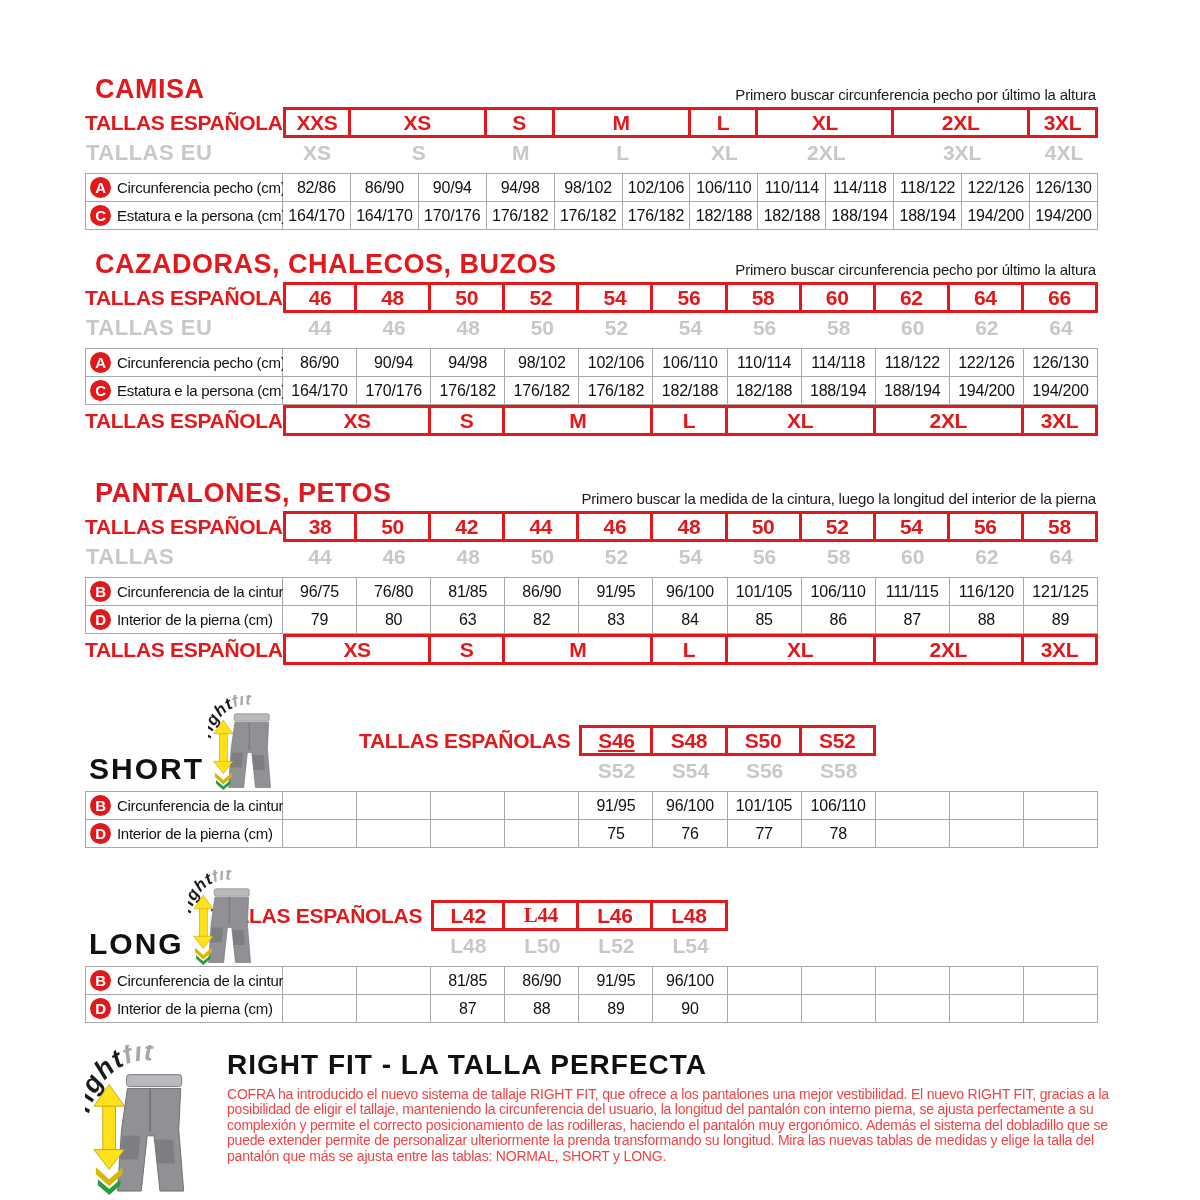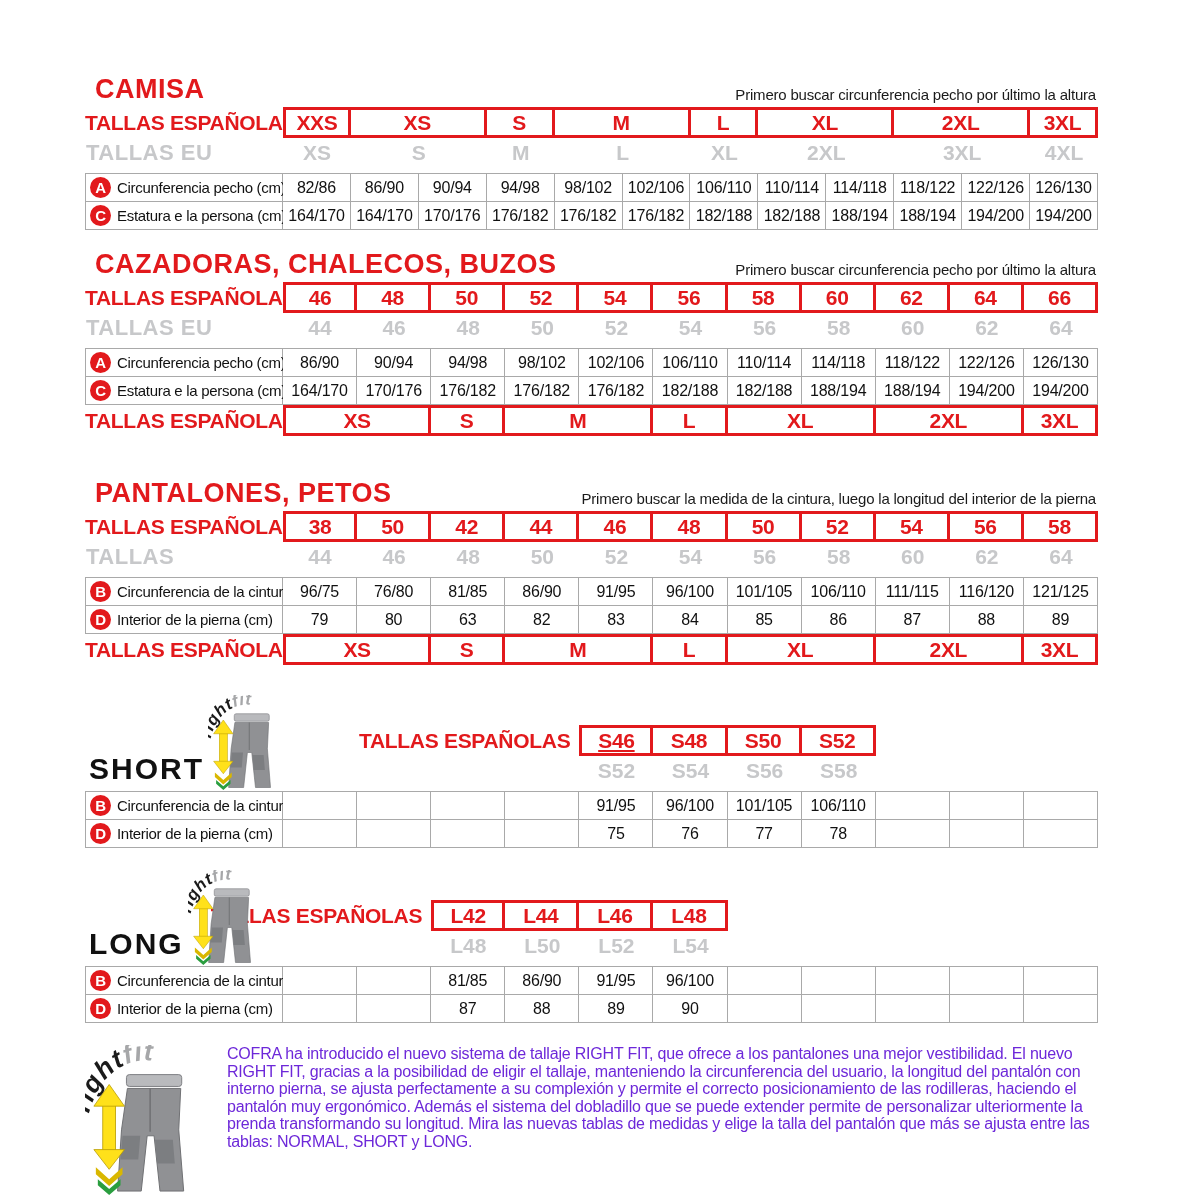--- a/index.html
+++ b/index.html
@@ -63,21 +63,21 @@
     font-size:30px;font-weight:bold;color:#111;letter-spacing:2px;
     padding-bottom:4px;white-space:nowrap;
   }
   #rightfit{display:flex;gap:12px;margin-top:22px;width:1030px;align-items:flex-start;}
   .rf-logo{flex:0 0 130px;}
   .rf-text h2{
     font-size:28px;font-weight:bold;margin:4px 0 6px 0;color:#111;
     letter-spacing:1px;white-space:nowrap;
   }
   .rf-text p{
-    margin:0;font-size:16px;line-height:1.1;color:#6d28d9;
+    margin:0;font-size:14px;line-height:1.1;color:#ef4444;
     letter-spacing:-.2px;width:885px;
   }
   
   #sec-camisa{margin-top:16px;}
   #sec-cazadoras{margin-top:19px;}
   #sec-pantalones{margin-top:42px;}
   #sec-short{margin-top:60px;}
   #sec-long{margin-top:52px;}
 </style>
 </head>
@@ -380,21 +380,21 @@
       <polygon points="13,136 24.5,146 36,136 36,142 24.5,152 13,142" fill="#2a9e3f"></polygon>
     </g>
   </svg>
           </div>
         </div>
       </section>
       <section class="size-section" id="sec-long">
         <div class="grid header-row" style="grid-template-columns: 198px repeat(11, 1fr);">
           <div class="red-label" style="grid-column: 1 / span 3;">TALLAS ESPAÑOLAS</div>
           <div class="red-box" style="grid-column: span 1;">L42</div>
-          <div class="red-box" style="grid-column: span 1;">L44</div>
+          <div class="red-box" style="grid-column: span 1; font-family: Liberation Serif, serif;">L44</div>
           <div class="red-box" style="grid-column: span 1;">L46</div>
           <div class="red-box" style="grid-column: span 1;">L48</div>
         </div>
         <div class="grid eu-row" style="grid-template-columns: 198px repeat(11, 1fr);">
           <div class="eu-size" style="grid-column-start: 4;">L48</div>
           <div class="eu-size" style="grid-column: span 1;">L50</div>
           <div class="eu-size" style="grid-column: span 1; text-align: center;">L52</div>
           <div class="eu-size" style="grid-column: span 1;">L54</div>
         </div>
         <div class="grid data-row" style="grid-template-columns: 198px repeat(11, 1fr);">
@@ -484,16 +484,17 @@
     <g>
       <rect x="18" y="58" width="13" height="52" fill="#ffe11a" stroke="#b79b00" stroke-width="0.8"></rect>
       <polygon points="9,62 40,62 24.5,40" fill="#ffe11a" stroke="#b79b00" stroke-width="0.8"></polygon>
       <polygon points="9,106 40,106 24.5,126" fill="#ffe11a" stroke="#b79b00" stroke-width="0.8"></polygon>
       <polygon points="11,124 24.5,136 38,124 38,131 24.5,143 11,131" fill="#d9b700"></polygon>
       <polygon points="13,136 24.5,146 36,136 36,142 24.5,152 13,142" fill="#2a9e3f"></polygon>
     </g>
   </svg>
       </div>
     <div class="rf-text">
+      <h2>RIGHT FIT - LA TALLA PERFECTA</h2>
       <p>COFRA ha introducido el nuevo sistema de tallaje RIGHT FIT, que ofrece a los pantalones una mejor vestibilidad. El nuevo RIGHT FIT, gracias a la posibilidad de eligir el tallaje, manteniendo la circunferencia del usuario, la longitud del pantalón con interno pierna, se ajusta perfectamente a su complexión y permite el correcto posicionamiento de las rodilleras, haciendo el pantalón muy ergonómico. Además el sistema del dobladillo que se puede extender permite de personalizar ulteriormente la prenda transformando su longitud. Mira las nuevas tablas de medidas y elige la talla del pantalón que más se ajusta entre las tablas: NORMAL, SHORT y LONG.</p>
     </div>
   </section>
 </div>
 
 </body></html>

